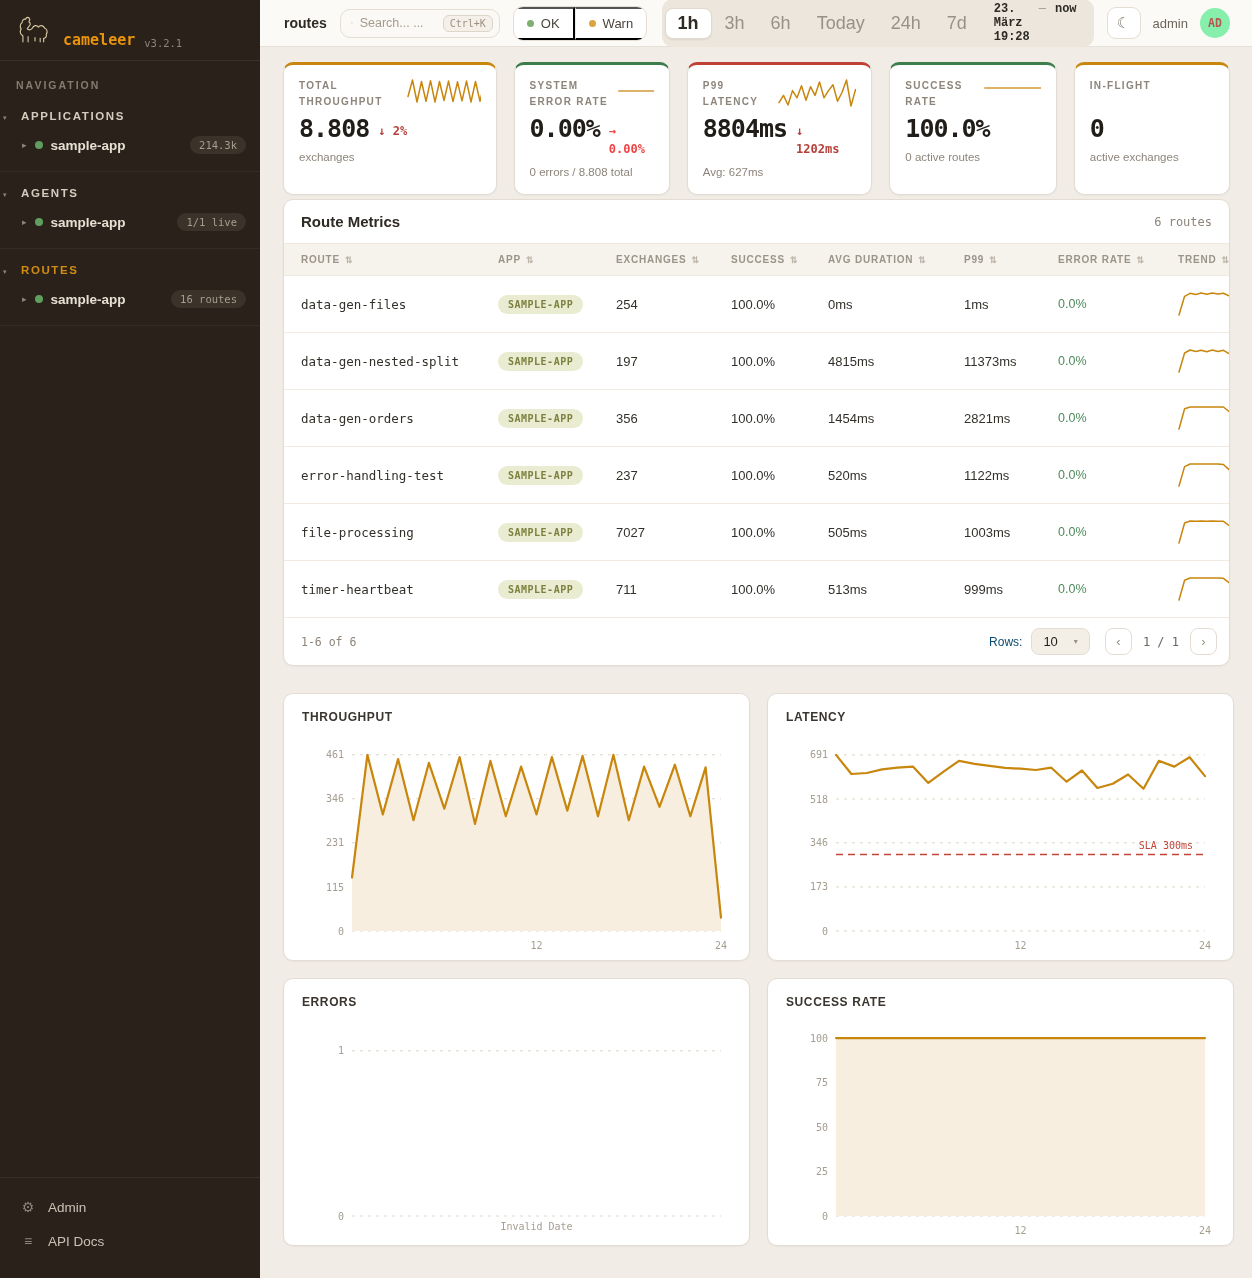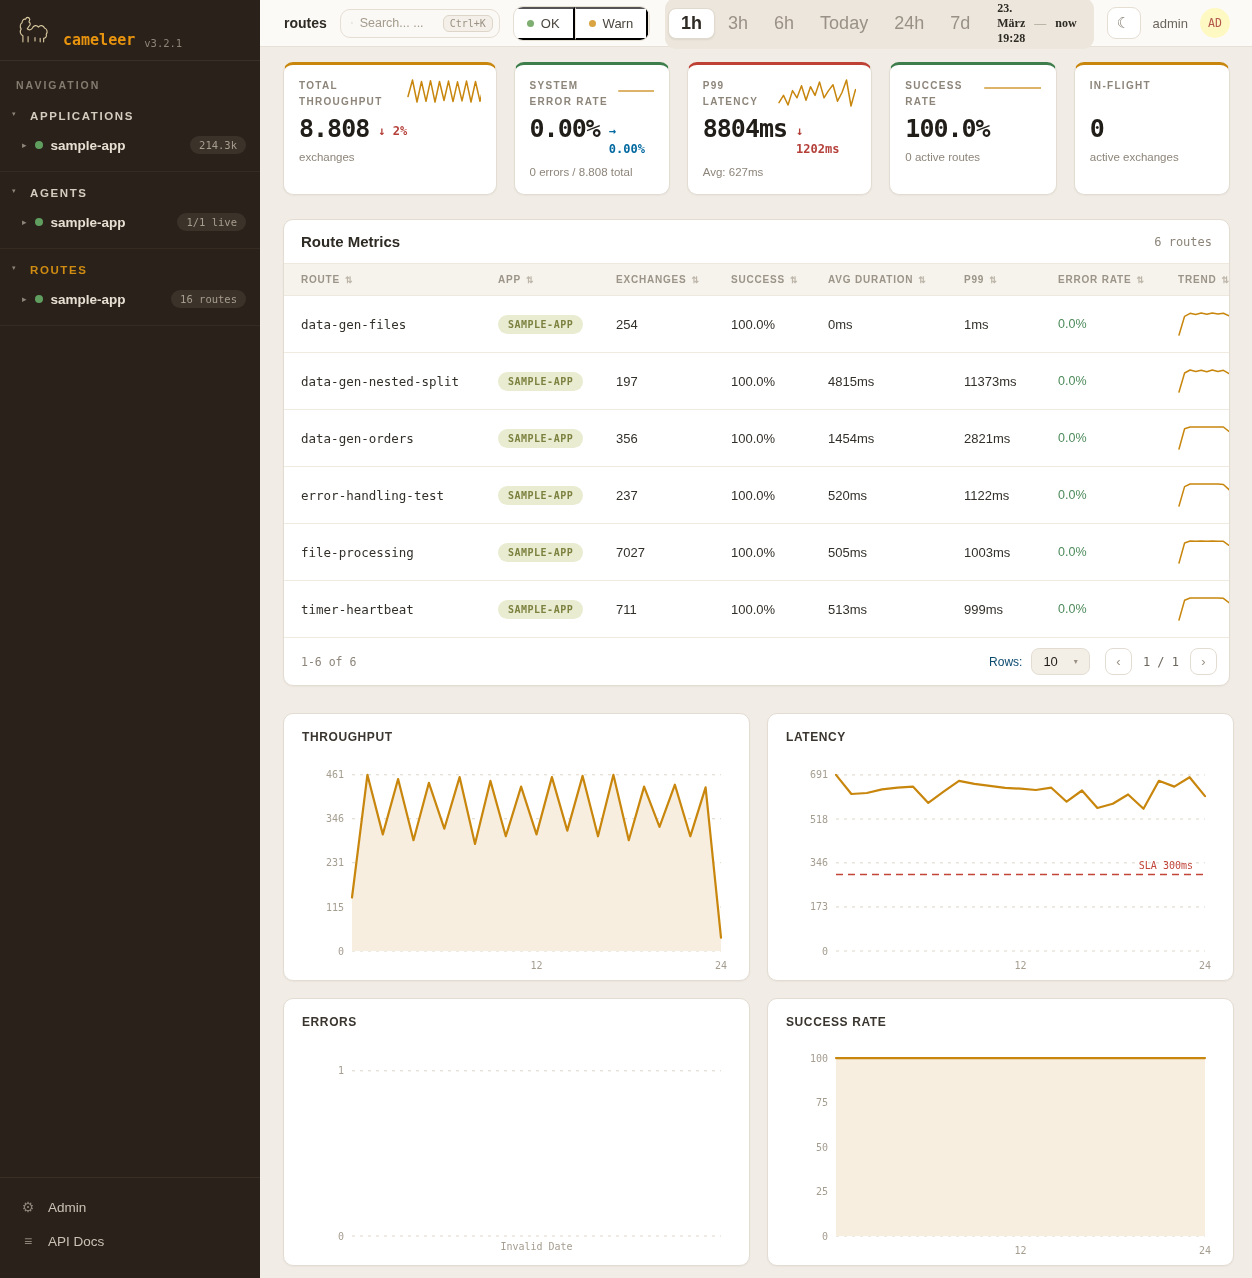--- a/index.html
+++ b/index.html
@@ -10,21 +10,21 @@
   .sidebar{width:260px;background:#2a211a;color:#cfc8bb;display:flex;flex-direction:column;flex-shrink:0}
   .side-head{display:flex;align-items:flex-end;gap:9px;padding:11px 16px;border-bottom:1px solid #3a2f26}
   .brand{font-family:"DejaVu Sans Mono",monospace;font-weight:bold;color:#e8940f;font-size:15px}
   .version{font-family:"DejaVu Sans Mono",monospace;font-size:10.5px;color:#8d857a}
   .filter-wrap{padding:13px 12px 4px}
   .filter{display:flex;align-items:center;gap:8px;background:#332a22;border:1px solid #463b30;border-radius:8px;padding:7px 10px}
   .filter input{background:none;border:none;outline:none;color:#cfc8bb;font-size:13px;width:100%}
   .filter input::placeholder{color:#978e81}
   .nav-label{padding:18px 16px 4px;font-size:10.5px;letter-spacing:2px;color:#857c70;font-weight:bold}
   .group{border-bottom:1px solid #352b23;padding:6px 0 10px}
-  .group-head{display:flex;align-items:flex-start;padding:9px 16px 7px 12px;cursor:pointer}
+  .group-head{display:flex;align-items:flex-end;padding:9px 16px 7px 3px;cursor:pointer}
   .g-caret{font-size:7px;color:#8d857a;width:18px}
   .g-label{font-size:11.5px;letter-spacing:1.6px;font-weight:bold;color:#d3ccbf}
   .group.routes .g-label{color:#d08c12}
   .group-item{display:flex;align-items:center;padding:7px 14px 7px 22px;gap:8px;cursor:pointer}
   .i-caret{color:#8d857a;font-size:9px}
   .dot{width:8px;height:8px;border-radius:50%;background:#5f9e5f}
   .i-label{font-size:13.5px;font-weight:bold;color:#e6dfd2;flex:1}
   .i-badge{font-family:"DejaVu Sans Mono",monospace;font-size:10.5px;color:#a79d8e;background:#3b322a;border-radius:10px;padding:3px 9px}
   .side-footer{margin-top:auto;border-top:1px solid #3a2f26;padding:12px 14px 20px}
   .foot-item{display:flex;align-items:center;gap:12px;padding:9px 6px;font-size:13.5px;color:#c9c2b5;cursor:pointer}
@@ -38,38 +38,38 @@
   .search input{border:none;outline:none;background:none;font-size:12.5px;color:#4a453d;width:76px}
   .search input::placeholder{color:#a49b8d}
   .kbd{font-family:"DejaVu Sans Mono",monospace;font-size:10px;color:#9a9184;border:1px solid #ddd5c8;background:#f4f0e9;border-radius:6px;padding:2px 6px;white-space:nowrap}
   .status-group{display:flex;background:#fff;border:1px solid #e5ded3;border-radius:10px;overflow:hidden}
   .status-btn{display:flex;align-items:center;gap:7px;padding:7px 13px;font-size:13px;color:#4a453d;border-left:1px solid #efe9df;cursor:pointer;background:none}
   .status-btn:first-child{border-left:none}
   .sdot{width:7px;height:7px;border-radius:50%}
   .range-group{display:flex;align-items:center;background:#ece6dc;border-radius:11px;padding:3px;margin-left:2px}
   .range-btn{padding:5px 13px;font-size:18px;color:#9a9186;border-radius:8px;cursor:pointer}
   .range-btn.active{background:#fff;color:#2e2a24;font-weight:bold;border:1px solid #e0d9cd;box-shadow:0 1px 2px rgba(0,0,0,.07);padding:4px 12px}
-  .range-time{font-family:Liberation Serif, serif;font-size:12px;color:#2e2a24;font-weight:bold;padding:0 14px 0 14px;display:flex;gap:9px;align-items:center}
+  .range-time{font-family:Liberation Mono, monospace;font-size:12px;color:#2e2a24;font-weight:bold;padding:0 14px 0 14px;display:flex;gap:9px;}
   .range-sep{color:#a49b8d;font-weight:normal}
   .top-right{margin-left:auto;display:flex;align-items:center;gap:12px}
   .moon-btn{width:34px;height:32px;background:#fff;border:1px solid #e5ded3;border-radius:9px;display:flex;align-items:center;justify-content:center;color:#8d857a;font-size:15px;cursor:pointer}
   .user-name{font-size:13px;color:#6b655c}
-  .avatar{width:30px;height:30px;border-radius:50%;background:#fef9c3;color:#b4584e;font-size:11.5px;font-weight:normal;display:flex;align-items:center;justify-content:center;font-family:"DejaVu Sans Mono",monospace}
+  .avatar{width:30px;height:30px;border-radius:50%;background:#86efac;color:#b4584e;font-size:11.5px;font-weight:bold;display:flex;align-items:center;justify-content:center;font-family:"DejaVu Sans Mono",monospace}
 
   .content{flex:1;padding:15px 22px 20px 23px;overflow:hidden}
 
   
-  .kpis{display:grid;grid-template-columns:repeat(5,1fr);gap:17px;margin-bottom:24px}
+  .kpis{display:grid;grid-template-columns:repeat(5,1fr);gap:17px;margin-bottom:4px}
   .kpi{background:#fff;border:1px solid #e3dcd2;border-top:3px solid #c8860d;border-radius:10px;padding:13px 15px 14px;box-shadow:0 1px 2px rgba(0,0,0,.04);height:133px}
   .kpi-top{display:flex;justify-content:space-between;align-items:flex-start;min-height:32px;gap:6px}
   .kpi-label{font-size:10px;letter-spacing:1.3px;color:#8d857a;font-weight:bold;line-height:1.6;max-width:104px}
   .kpi-value-row{display:flex;align-items:flex-start;gap:9px;margin-top:5px}
   .kpi-value{font-family:"DejaVu Sans Mono",monospace;font-weight:bold;font-size:25px;color:#211d18;letter-spacing:-1px;line-height:1.1}
   .kpi-delta{font-family:"DejaVu Sans Mono",monospace;font-size:12px;font-weight:bold;margin-top:7px;white-space:pre-line;line-height:1.5}
-  .delta-down{color:#b5403a}.delta-flat{color:#0369a1}
+  .delta-down{color:#b5403a}.delta-flat{color:#ef4444}
   .kpi-sub{font-size:11.5px;color:#8d857a;margin-top:8px}
 
   
   .panel{background:#fff;border:1px solid #e3dcd2;border-radius:10px;box-shadow:0 1px 2px rgba(0,0,0,.04);margin-bottom:27px;overflow:hidden}
   .panel-head{display:flex;align-items:center;justify-content:space-between;padding:13px 17px}
   .panel-title{font-size:15px;font-weight:bold;color:#2e2a24}
   .panel-count{font-family:"DejaVu Sans Mono",monospace;font-size:12px;color:#8d857a}
   .tgrid{display:grid;grid-template-columns:197px 118px 115px 97px 136px 94px 120px 1fr;padding-left:17px;align-items:center}
   .thead{background:#f6f2ec;border-top:1px solid #eee8df;border-bottom:1px solid #eee8df}
   .th{font-size:10px;letter-spacing:.8px;color:#9b9488;font-weight:bold;padding:10px 0;display:flex;align-items:center;gap:5px;cursor:pointer}

